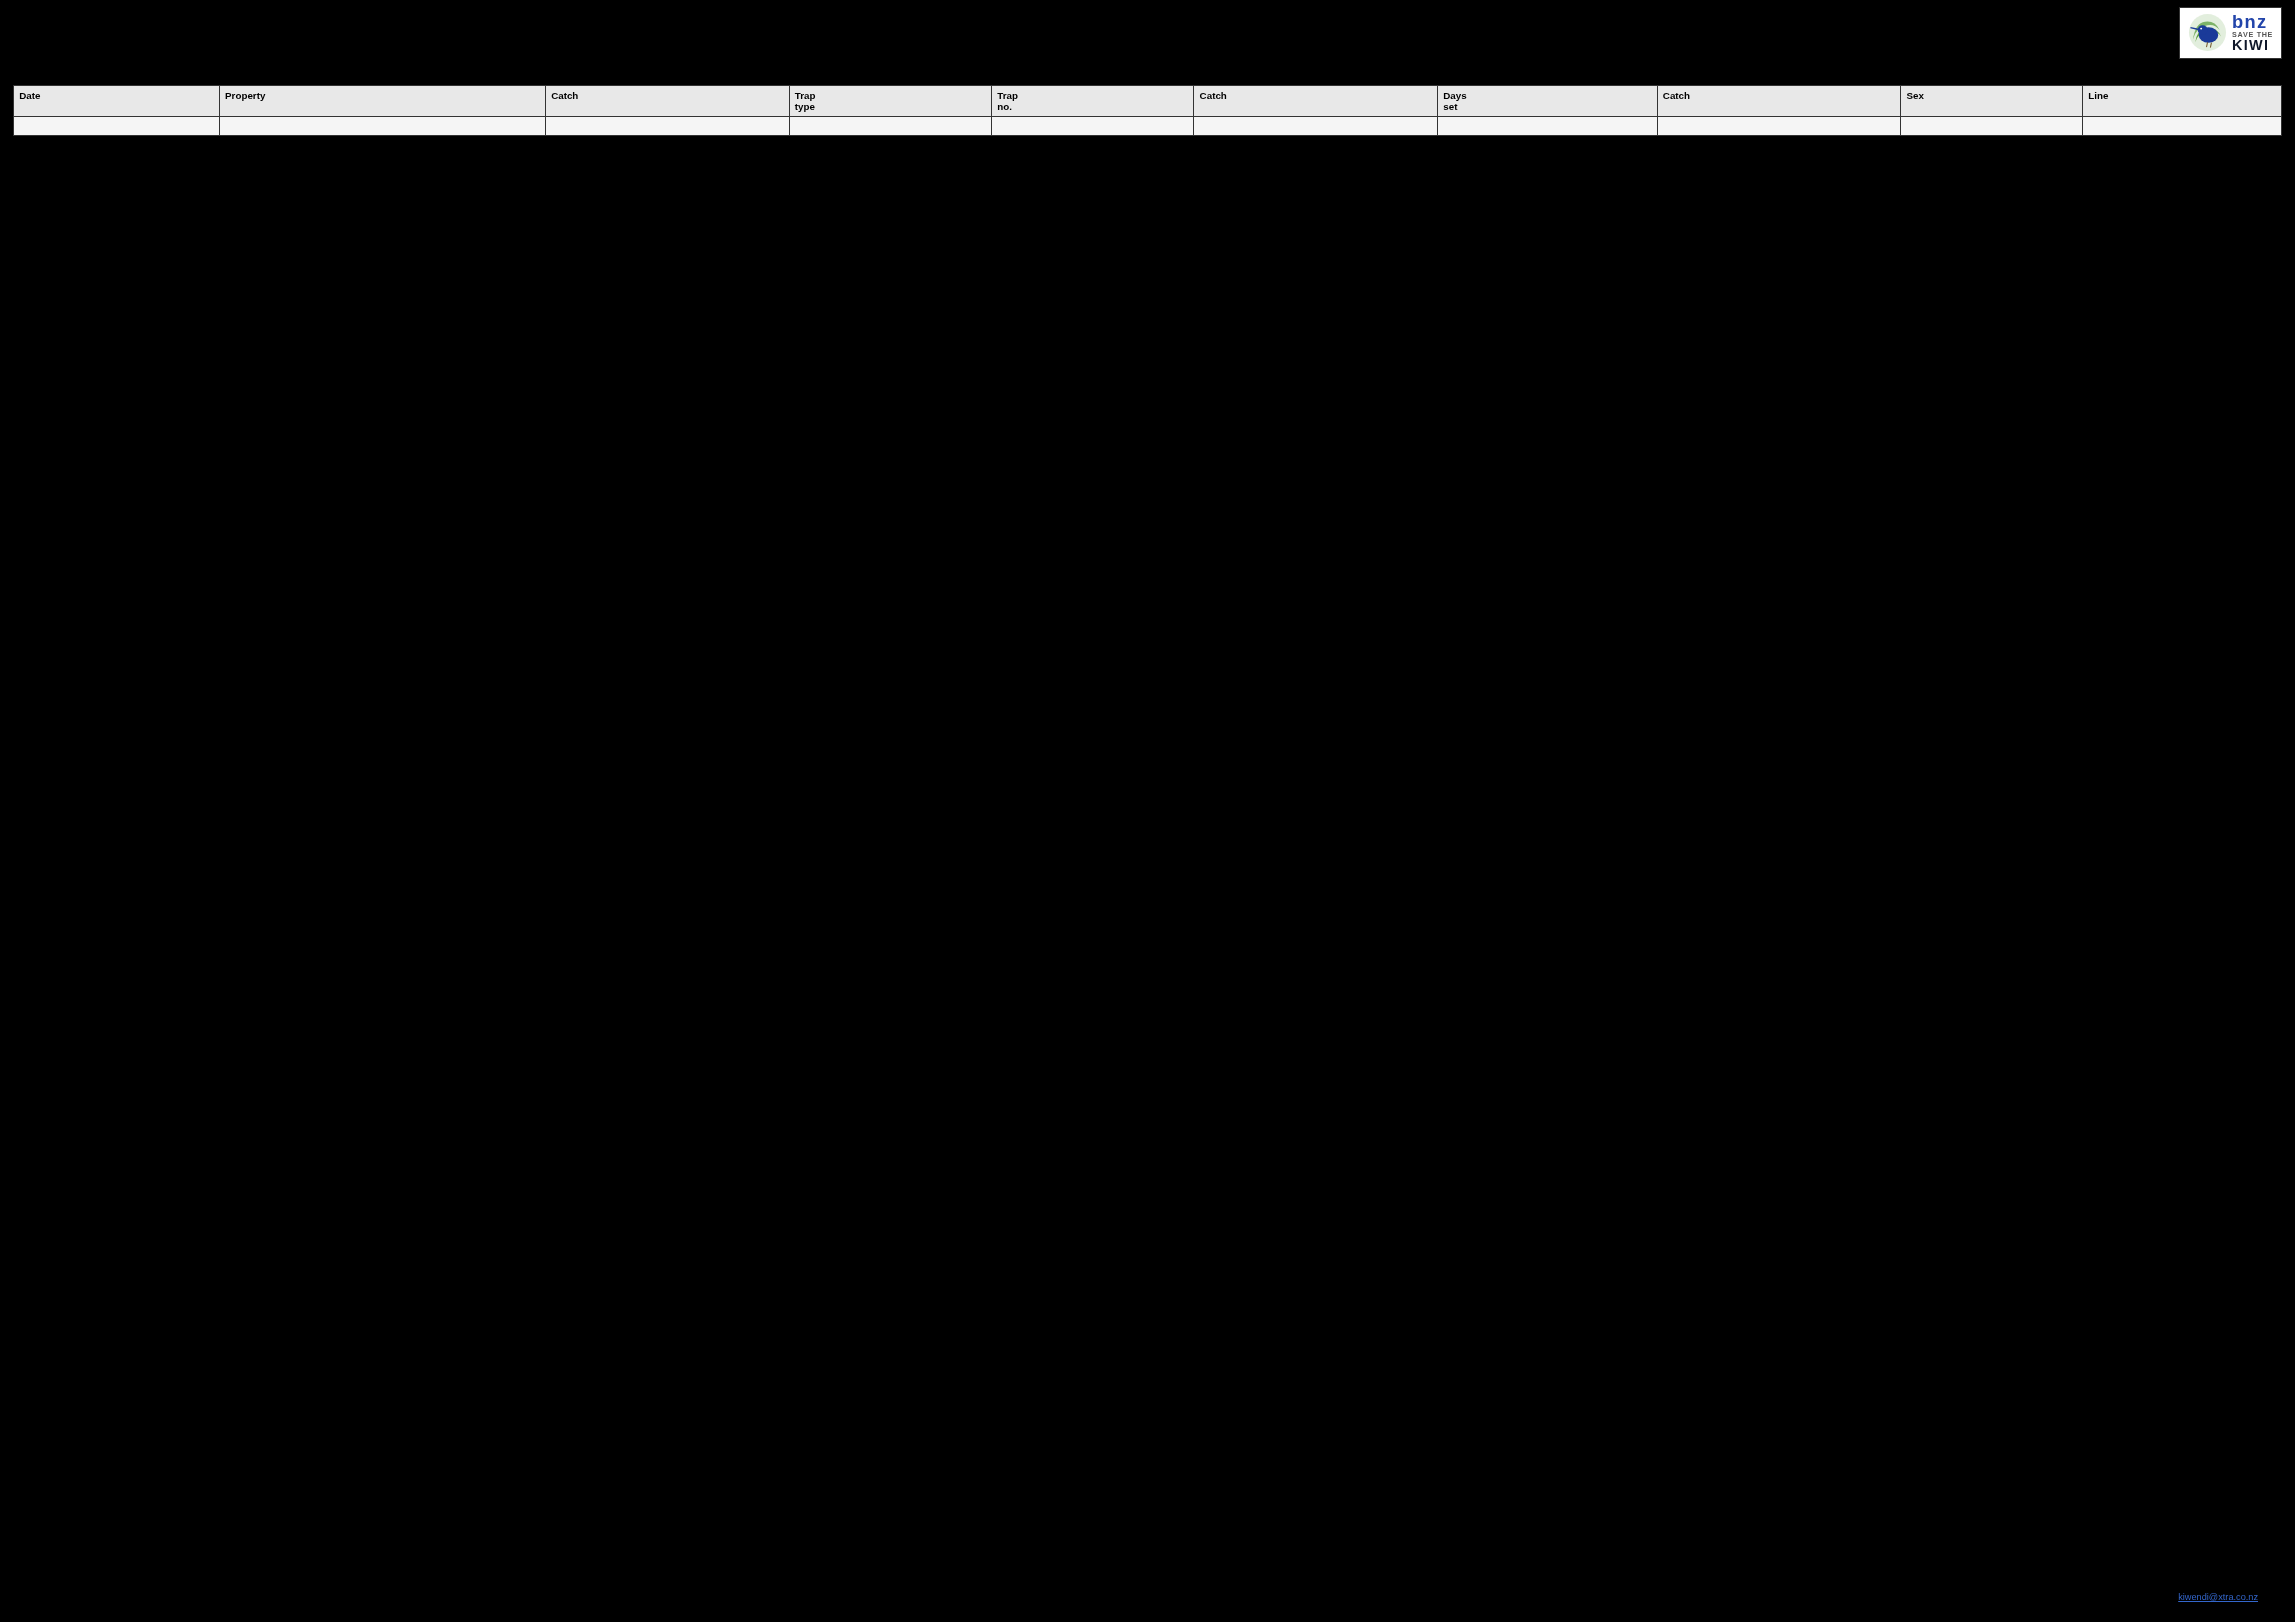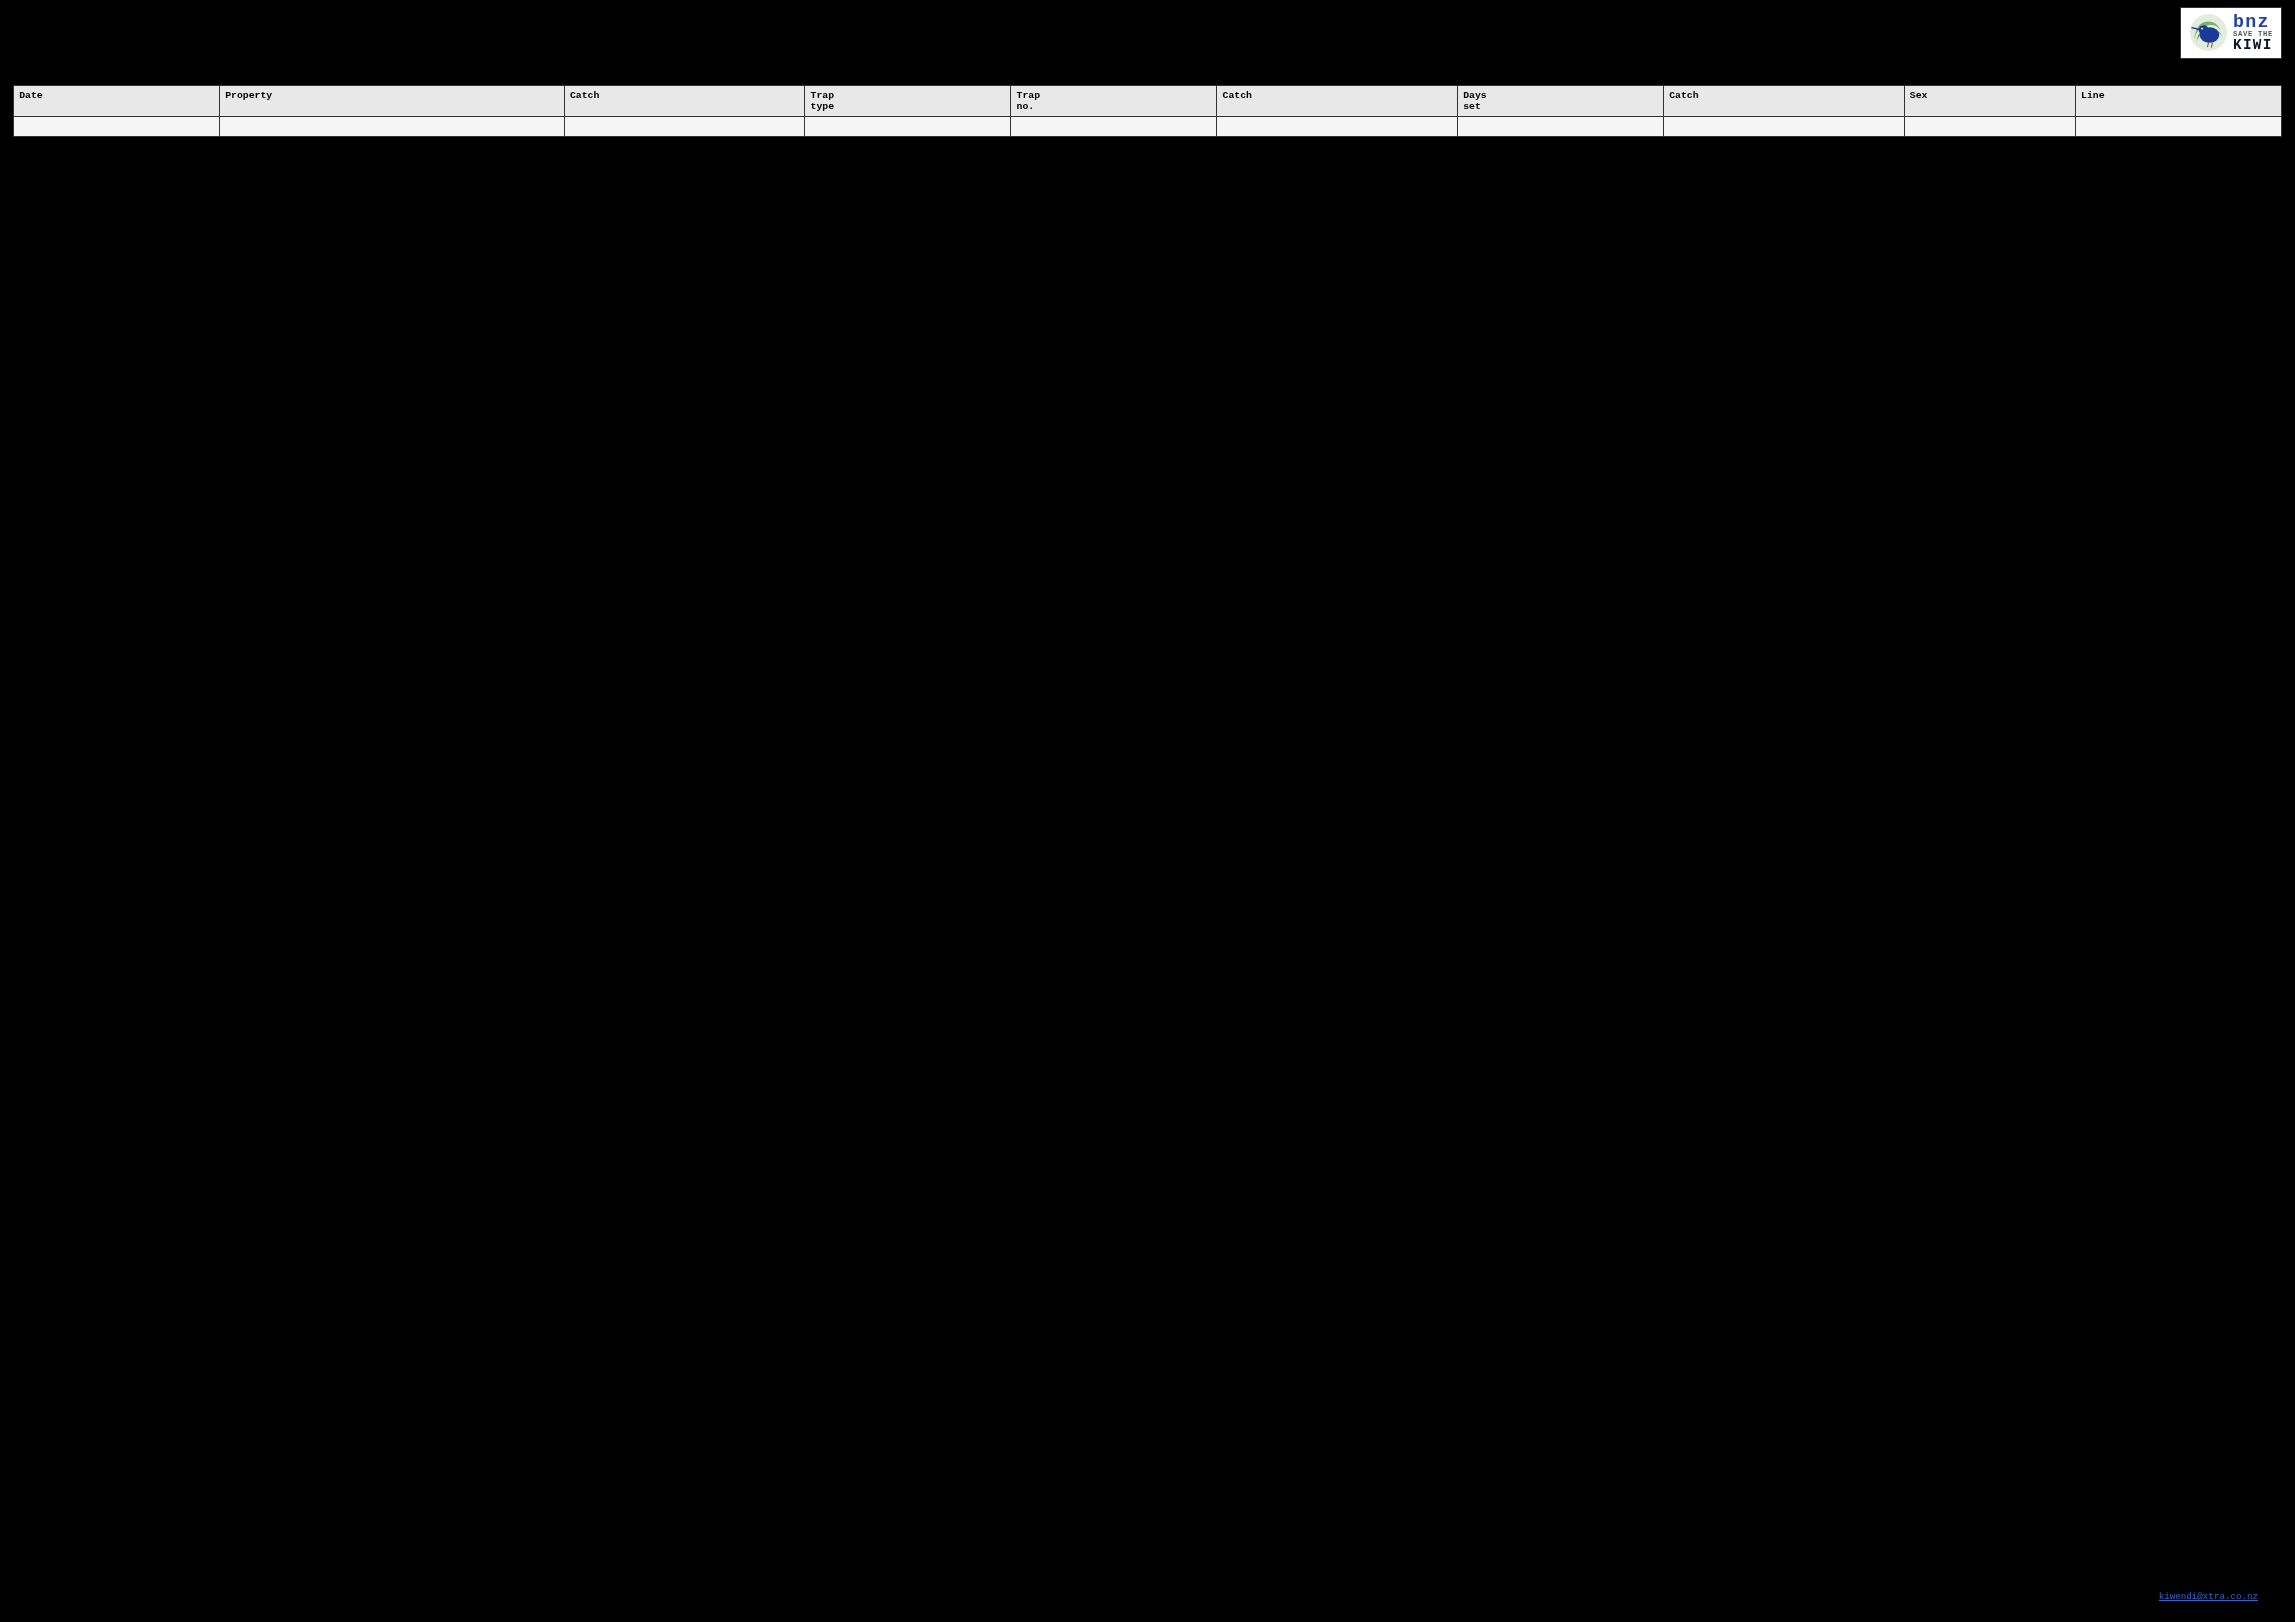--- a/index.html
+++ b/index.html
@@ -15,21 +15,20 @@
       font-family: Arial, sans-serif;
       position: relative;
     }
 
     .page-container {
       width: 100%;
       min-height: 100vh;
       background-color: #000;
       position: relative;
       padding: 13px;
-      font-family: Liberation Mono, monospace;
     }
 
     
     .logo-container {
       position: absolute;
       top: 6.5px;
       right: 13px;
       background-color: #fff;
       border: 1.3px solid #333;
       padding: 5.2px 7.9px;

